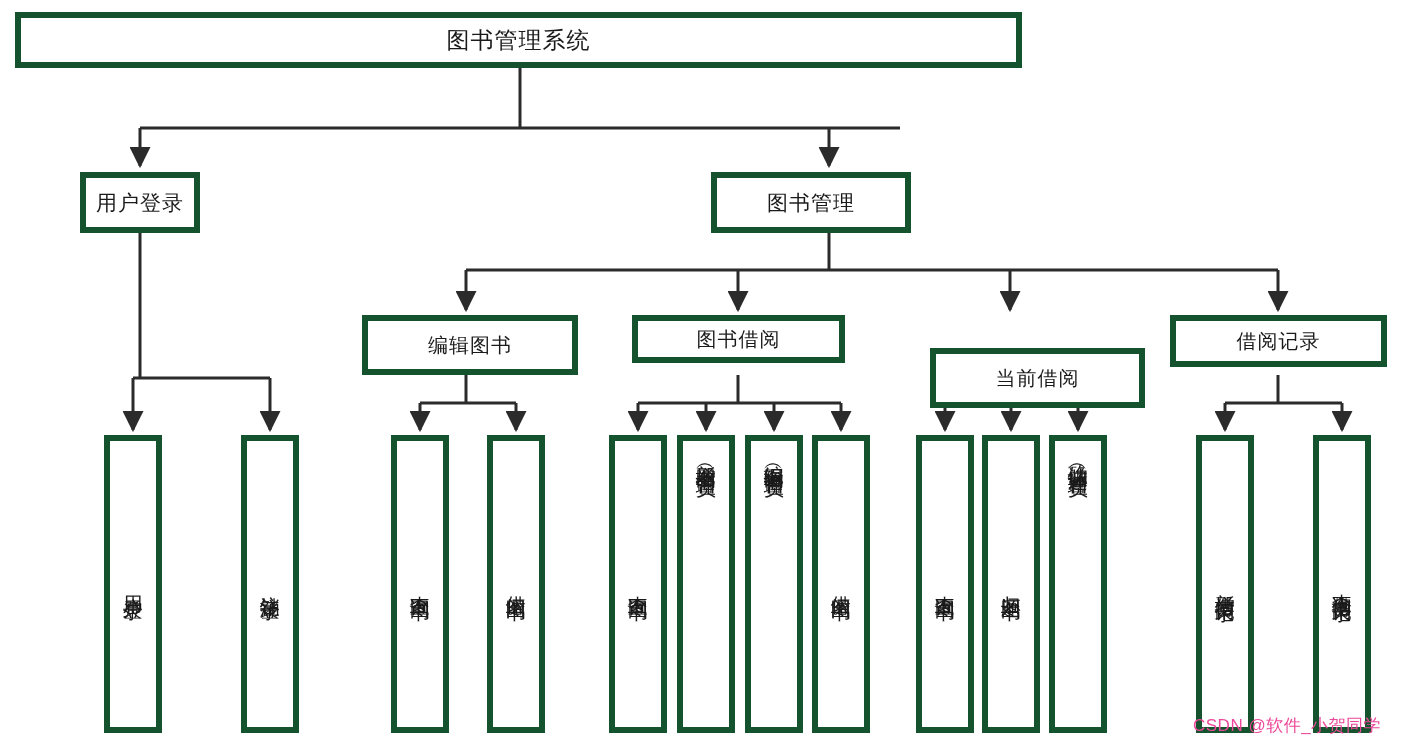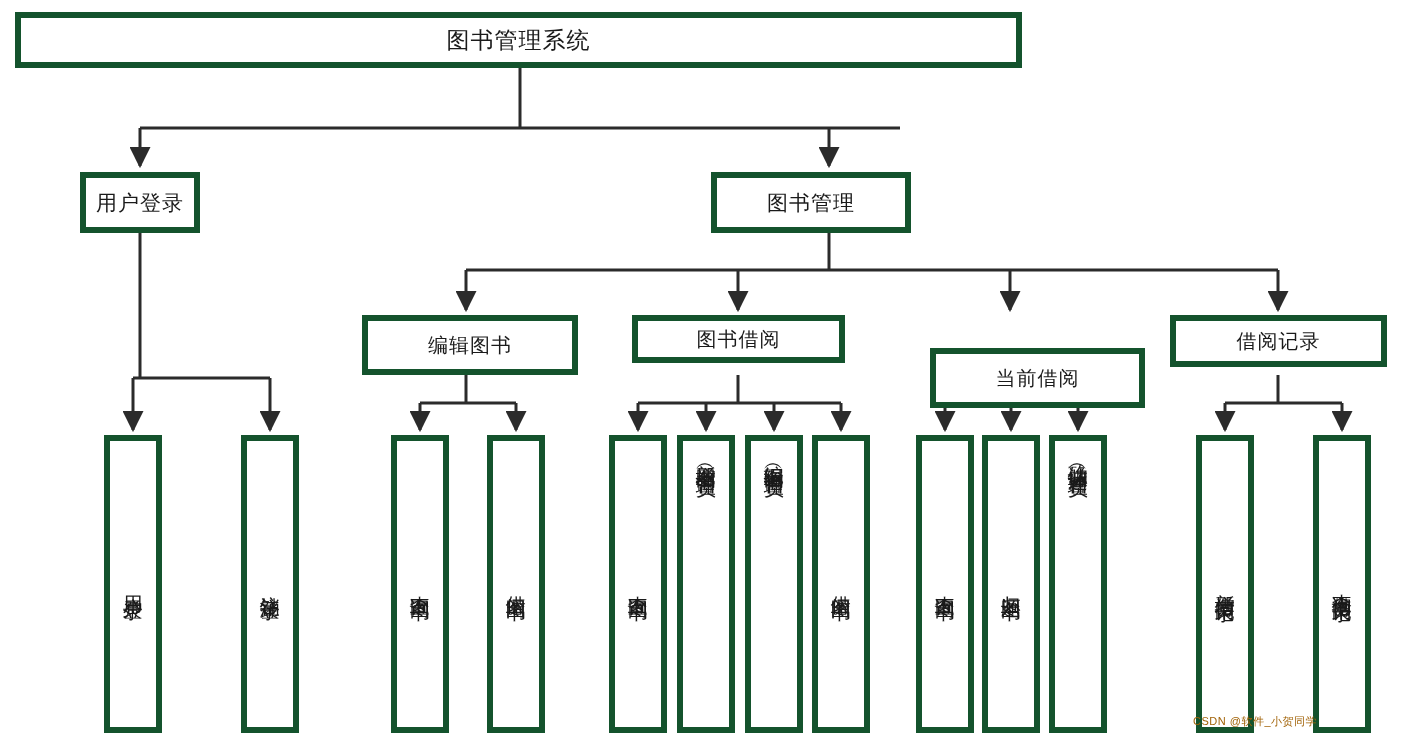--- a/index.html
+++ b/index.html
@@ -57,22 +57,22 @@
     writing-mode:vertical-rl;
     text-orientation:upright;
     line-height:1.22;
     letter-spacing:2px;
     white-space:nowrap;
     display:block;
   }
   .watermark{
     position:absolute;
     left:1193px;top:714px;
-    font-size:11px;
-    color:#a16207;
+    font-size:17px;
+    color:#ec4899;
     white-space:nowrap;
     z-index:5;
     letter-spacing:0.5px;
   }
 </style>
 </head>
 <body>
 
 <div id="canvas">
 

